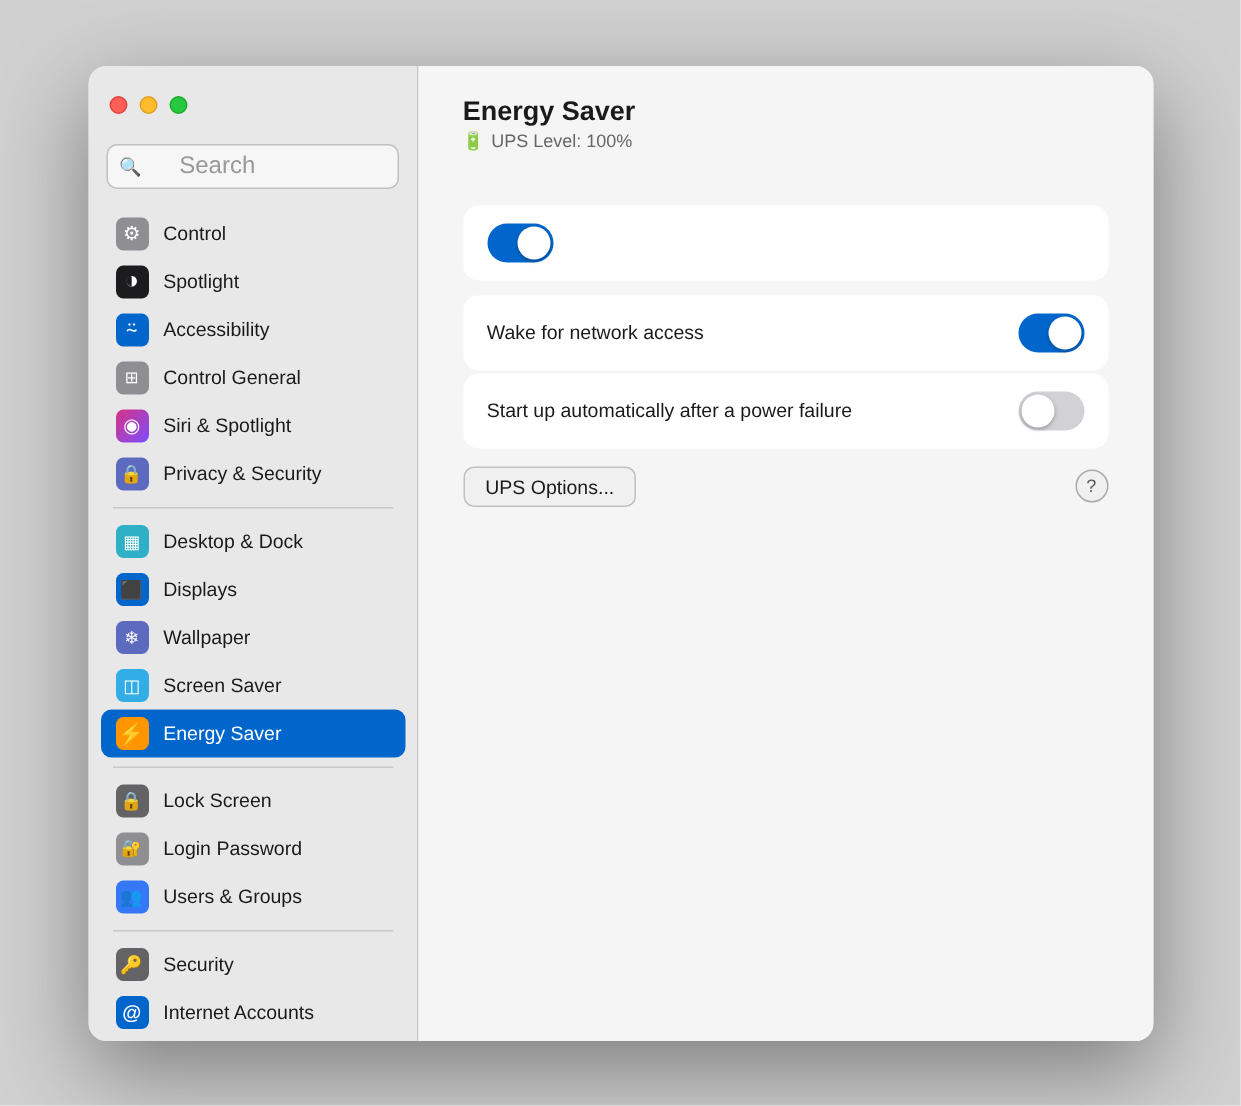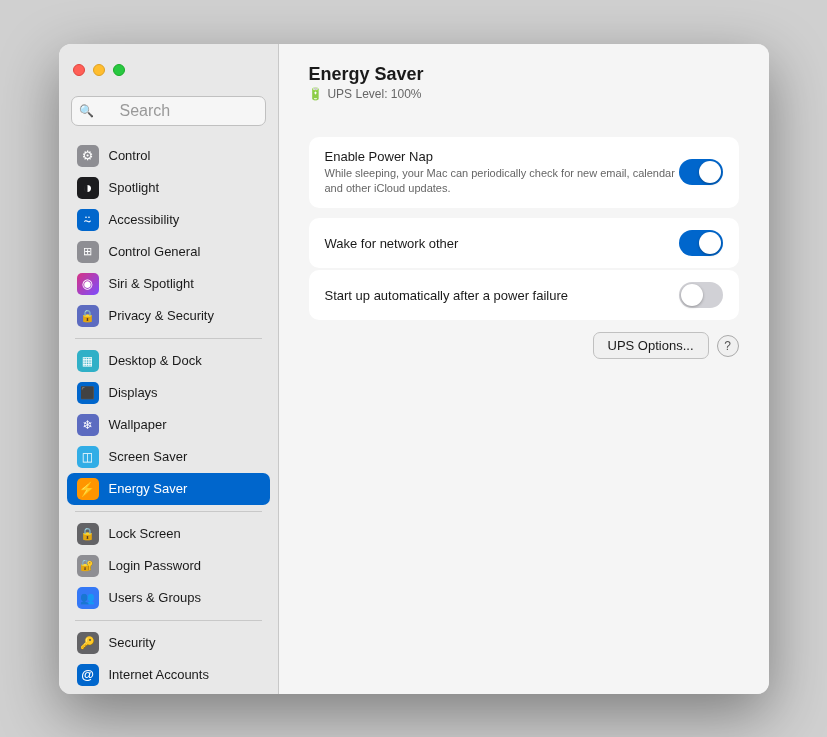--- a/index.html
+++ b/index.html
@@ -179,21 +179,21 @@
       height: 22px;
       background: white;
       border-radius: 50%;
       box-shadow: 0 1px 3px rgba(0,0,0,0.3);
       transition: left 0.2s;
     }
     .toggle.on .toggle-knob { left: 20px; }
     .toggle.off .toggle-knob { left: 2px; }
     .bottom-actions {
       display: flex;
-      justify-content: flex-end;
+      justify-content: space-between;
       align-items: center;
       gap: 8px;
       padding: 10px 0 0 0;
     }
     .btn {
       padding: 5px 14px;
       border-radius: 7px;
       font-size: 13px;
       cursor: pointer;
       border: 1px solid #c0c0c0;
@@ -308,34 +308,30 @@
       <div class="content-title">Energy Saver</div>
       <div class="content-subtitle">
         <span style="font-size:12px;">🔋</span>
         <span>UPS Level: 100%</span>
       </div>
     </div>
     <div class="content-body">
 
       <div class="setting-row">
         <div class="setting-item">
-          <div class="setting-label-group">
-            <div class="setting-label">Enable Power Nap</div>
-            <div class="setting-desc">While sleeping, your Mac can periodically check for new email, calendar and other iCloud updates.</div>
-          </div>
           <div class="toggle on">
             <div class="toggle-knob"></div>
           </div>
         </div>
       </div>
 
       <div class="setting-row" style="margin-top:10px;">
         <div class="setting-item">
           <div class="setting-label-group">
-            <div class="setting-label">Wake for network other</div>
+            <div class="setting-label">Wake for network access</div>
           </div>
           <div class="toggle on">
             <div class="toggle-knob"></div>
           </div>
         </div>
       </div>
 
       <div class="setting-row" style="margin-top:2px;">
         <div class="setting-item">
           <div class="setting-label-group">

